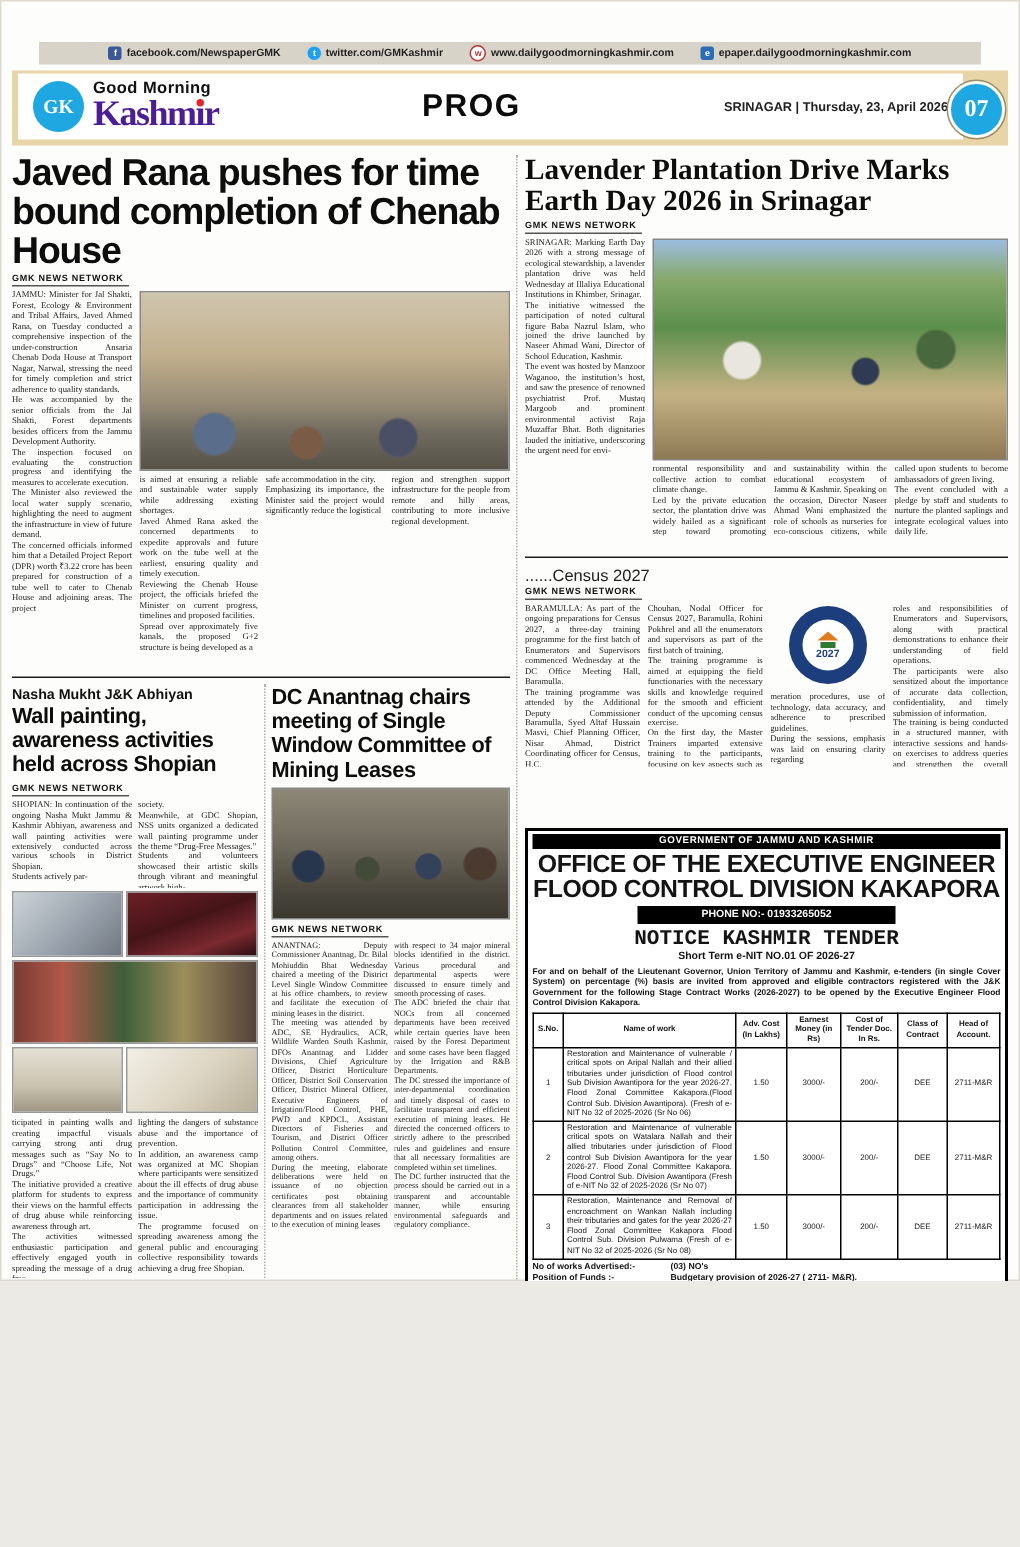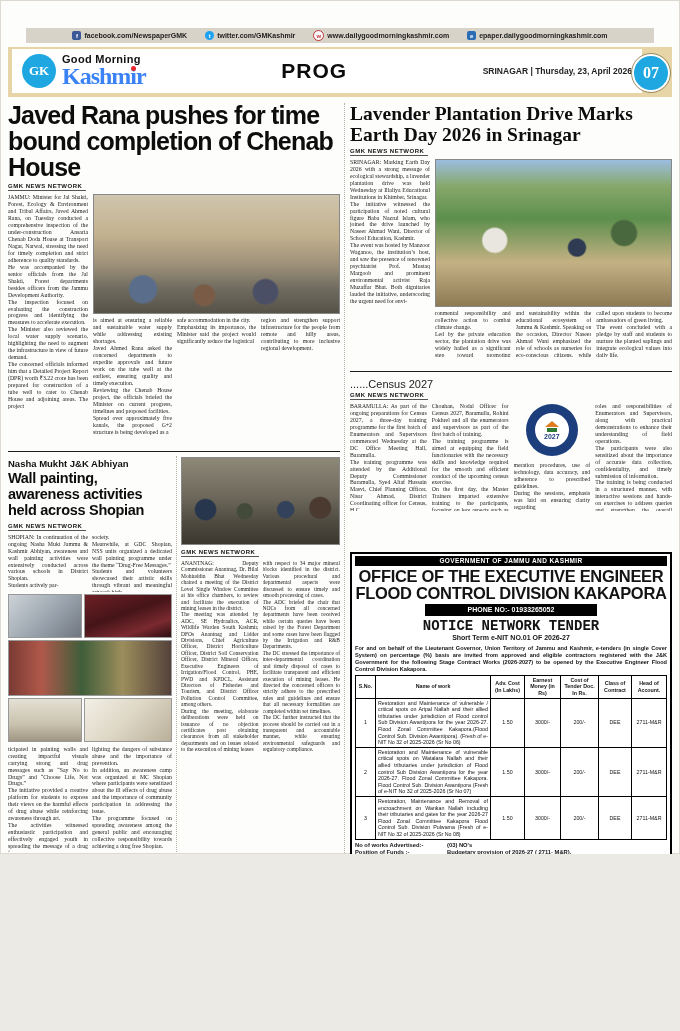--- a/index.html
+++ b/index.html
@@ -15,21 +15,21 @@
   .sicon.tw{background:#1da1f2;border-radius:50%;}
   .sicon.gl{background:#fff;border:1px solid #b33;color:#b33;border-radius:50%;}
   .sicon.ep{background:#2a6db5;}
   
   .masthead{margin:4px 8px 0;height:50px;background:#e8d5a7;position:relative;display:flex;align-items:stretch;}
   .mast-inner{background:#fff;margin:2px 30px 4px 4px;flex:1;display:flex;align-items:center;justify-content:space-between;padding:0 10px;}
   .brand{display:flex;align-items:center;gap:6px;}
   .gk-circle{width:34px;height:34px;border-radius:50%;background:#1ea7e0;color:#fff;display:flex;align-items:center;
              justify-content:center;font:bold 13px "Liberation Serif",serif;}
   .brand-top{font:bold 11px/1 "Liberation Sans",sans-serif;color:#111;letter-spacing:.3px;}
-  .brand-main{font:bold 24px/0.95 "Liberation Serif",serif;color:#3b82f6;letter-spacing:-1px;position:relative;text-align:right;}
+  .brand-main{font:bold 24px/0.95 "Liberation Serif",serif;color:#4c1d95;letter-spacing:-1px;position:relative;text-align:right;}
   .red-dot{position:absolute;width:5px;height:5px;background:#e8262d;border-radius:50%;right:10px;top:1px;}
   .section-title{font:bold 21px "Liberation Sans",sans-serif;letter-spacing:1px;color:#0b0b0b;}
   .dateline{font:bold 8.5px "Liberation Sans",sans-serif;color:#222;}
   .page-badge{position:absolute;right:2px;top:7px;width:34px;height:34px;border-radius:50%;background:#1ea7e0;
               border:2px solid #fff;outline:1px solid #9a8c66;color:#fff;display:flex;align-items:center;
               justify-content:center;font:bold 16px "Liberation Serif",serif;margin-left:26px;}
   
   .content{margin:6px 8px 0;display:flex;height:912px;overflow:hidden;}
   .col-left{width:332px;flex:none;padding-right:4px;}
   .vdiv{border-left:1px dotted #b5b0a6;}
@@ -242,20 +242,21 @@
             <div class="col-body">ticipated in painting walls and creating impactful visuals carrying strong anti drug messages such as “Say No to Drugs” and “Choose Life, Not Drugs.”
 The initiative provided a creative platform for students to express their views on the harmful effects of drug abuse while reinforcing awareness through art.
 The activities witnessed enthusiastic participation and effectively engaged youth in spreading the message of a drug free</div>
             <div class="col-body">lighting the dangers of substance abuse and the importance of prevention.
 In addition, an awareness camp was organized at MC Shopian where participants were sensitized about the ill effects of drug abuse and the importance of community participation in addressing the issue.
 The programme focused on spreading awareness among the general public and encouraging collective responsibility towards achieving a drug free Shopian.</div>
           </div>
         </article>
 
         <article class="anant">
+          <h2 class="h-sans-med">DC Anantnag chairs meeting of Single Window Committee of Mining Leases</h2>
           <div class="photo photo-dc"></div>
           <div class="byline">GMK NEWS NETWORK</div>
           <div class="anant-cols">
             <div class="col-body">ANANTNAG: Deputy Commissioner Anantnag, Dr. Bilal Mohiuddin Bhat Wednesday chaired a meeting of the District Level Single Window Committee at his office chambers, to review and facilitate the execution of mining leases in the district.
 The meeting was attended by ADC, SE Hydraulics, ACR, Wildlife Warden South Kashmir, DFOs Anantnag and Lidder Divisions, Chief Agriculture Officer, District Horticulture Officer, District Soil Conservation Officer, District Mineral Officer, Executive Engineers of Irrigation/Flood Control, PHE, PWD and KPDCL, Assistant Directors of Fisheries and Tourism, and District Officer Pollution Control Committee, among others.
 During the meeting, elaborate deliberations were held on issuance of no objection certificates post obtaining clearances from all stakeholder departments and on issues related to the execution of mining leases</div>
             <div class="col-body">with respect to 34 major mineral blocks identified in the district. Various procedural and departmental aspects were discussed to ensure timely and smooth processing of cases.
 The ADC briefed the chair that NOCs from all concerned departments have been received while certain queries have been raised by the Forest Department and some cases have been flagged by the Irrigation and R&amp;B Departments.
 The DC stressed the importance of inter-departmental coordination and timely disposal of cases to facilitate transparent and efficient execution of mining leases. He directed the concerned officers to strictly adhere to the prescribed rules and guidelines and ensure that all necessary formalities are completed within set timelines.
 The DC further instructed that the process should be carried out in a transparent and accountable manner, while ensuring environmental safeguards and regulatory compliance.</div>
@@ -340,21 +341,21 @@
         </div>
       </article>
 
       <div class="tender">
         <div class="t-band">GOVERNMENT OF JAMMU AND KASHMIR</div>
         <div class="t-office">
           <span>OFFICE OF THE EXECUTIVE ENGINEER</span><br>
           <span>FLOOD CONTROL DIVISION KAKAPORA</span>
         </div>
         <div class="t-phone">PHONE NO:- 01933265052</div>
-        <div class="t-title">NOTICE NETWORK TENDER</div>
+        <div class="t-title">NOTICE KASHMIR TENDER</div>
         <div class="t-sub">Short Term e-NIT NO.01 OF 2026-27</div>
         <div class="t-intro">For and on behalf of the Lieutenant Governor, Union Territory of Jammu and Kashmir, e-tenders (in single Cover System) on percentage (%) basis are invited from approved and eligible contractors registered with the J&amp;K Government for the following Stage Contract Works (2026-2027) to be opened by the Executive Engineer Flood Control Division Kakapora.</div>
 
         <table class="t-main">
           <thead>
             <tr>
               <th style="width:15px">S.No.</th>
               <th>Name of work</th>
               <th style="width:29px">Adv. Cost (In Lakhs)</th>
               <th style="width:31px">Earnest Money (in Rs)</th>

